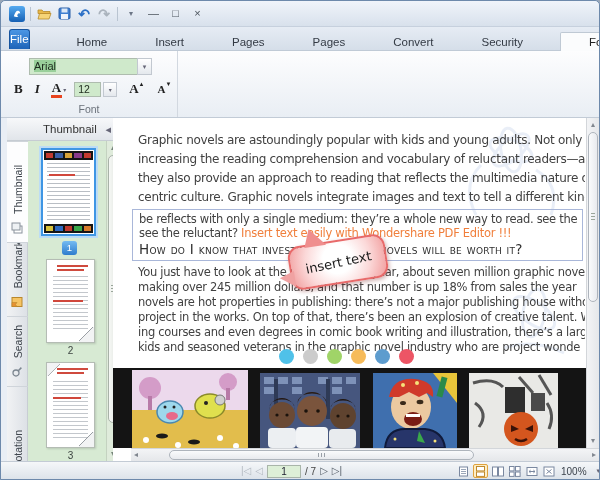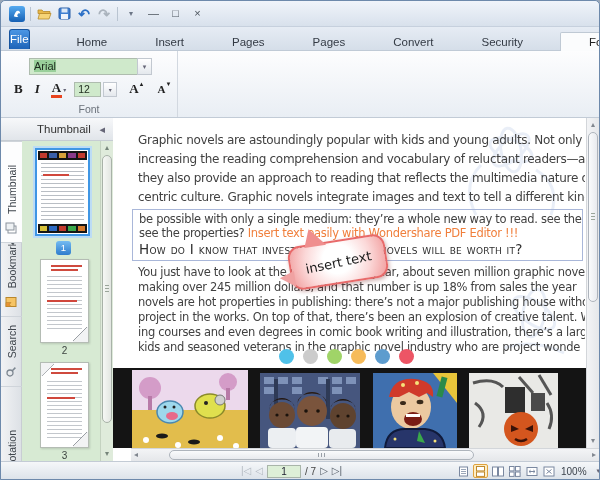--- a/index.html
+++ b/index.html
@@ -64,21 +64,21 @@
   .sizebox{width:27px;height:15px;background:#cfe9cb;border:1px solid #aebcae;
     font-size:10.5px;color:#1d2a1d;text-align:left;padding:0 3px;margin-left:8px;line-height:13px;}
   .sizedrop{width:14px;height:15px;background:linear-gradient(#fff,#e4e8ed);border:1px solid #c2c8d0;
     font-size:6px;color:#667;display:flex;align-items:center;justify-content:center;margin-left:2px;}
   .growA{font-family:"Liberation Serif",serif;font-weight:bold;font-size:13px;margin-left:9px;position:relative;}
   .growA i,.shrinkA i{font-style:normal;font-size:6px;position:relative;top:-5px;left:0px;}
   .shrinkA{font-family:"Liberation Serif",serif;font-weight:bold;font-size:11px;margin-left:7px;position:relative;}
   .grouplabel{position:absolute;bottom:2px;left:0;width:100%;text-align:center;
     font-size:10.5px;color:#6b727b;}
   
-  .sidebar{position:absolute;left:0;top:117px;width:112px;bottom:18px;background:#e3e6ea;}
+  .sidebar{position:absolute;left:6px;top:117px;width:112px;bottom:18px;background:#e3e6ea;}
   .sb-header{position:absolute;top:0;left:0;right:0;height:23px;
     background:linear-gradient(#f7f8fa,#e1e5ea);border-bottom:1px solid #c6ccd3;
     font-size:11.5px;color:#333;line-height:22px;padding-left:36px;}
   .sb-collapse{position:absolute;right:8px;top:4px;font-size:11px;color:#667;line-height:14px;}
   .tabstrip{position:absolute;left:0;top:23px;bottom:0;width:21px;
     background:linear-gradient(to right,#f1f2f4,#dde1e6);border-right:1px solid #c8cdd3;}
   .vtab{position:absolute;left:0;width:21px;display:flex;flex-direction:column;
     align-items:center;justify-content:flex-end;padding-bottom:5px;gap:5px;
     border-bottom:1px solid #cfd4da;overflow:hidden;}
   .vtab .lbl{writing-mode:vertical-rl;transform:rotate(180deg);font-size:10.5px;color:#3f454d;}
@@ -357,22 +357,22 @@
         <path d="M30 90 q30 -10 60 5"></path>
       </g>
     </svg>
 
     <div class="doctext">
       <div class="p1line">Graphic novels are astoundingly popular with kids and young adults.  Not only</div>
       <div class="p1line">increasing the reading comprehension and vocabulary of reluctant readers—and e</div>
       <div class="p1line">they also provide an approach to reading that reflects the multimedia nature of to</div>
       <div class="p1line">centric culture.  Graphic novels integrate images and text to tell a different kind o</div>
       <div class="selbox">
-        <div class="bxline">be possible with only a single medium: they’re a whole new way to read. see the</div>
-        <div class="bxline"><span>see the properties? </span><span class="orange">Insert text easily with Wondershare PDF Editor !!!</span></div>
+        <div class="bxline">be reflects with only a single medium: they’re a whole new way to read. see the</div>
+        <div class="bxline"><span>see the reluctant? </span><span class="orange">Insert text easily with Wondershare PDF Editor !!!</span></div>
         <div class="dochead">How do I know that investing in graphic novels will be worth it?</div>
       </div>
       <div class="p2block">
         <div class="p2line">You just have to look at the numbers.  Last year, about seven million graphic novels changed</div>
         <div class="p2line">making over 245 million dollars, and that number is up 18% from sales the year</div>
         <div class="p2line">novels are hot properties in publishing: there’s not a major publishing house witho</div>
         <div class="p2line">project in the works.  On top of that, there’s been an explosion of creative talent.  W</div>
         <div class="p2line">ing courses and even degrees in comic book writing and illustration, there’s a larg</div>
         <div class="p2line">kids and seasoned veterans in the graphic novel industry who are project wonde</div>
       </div>

